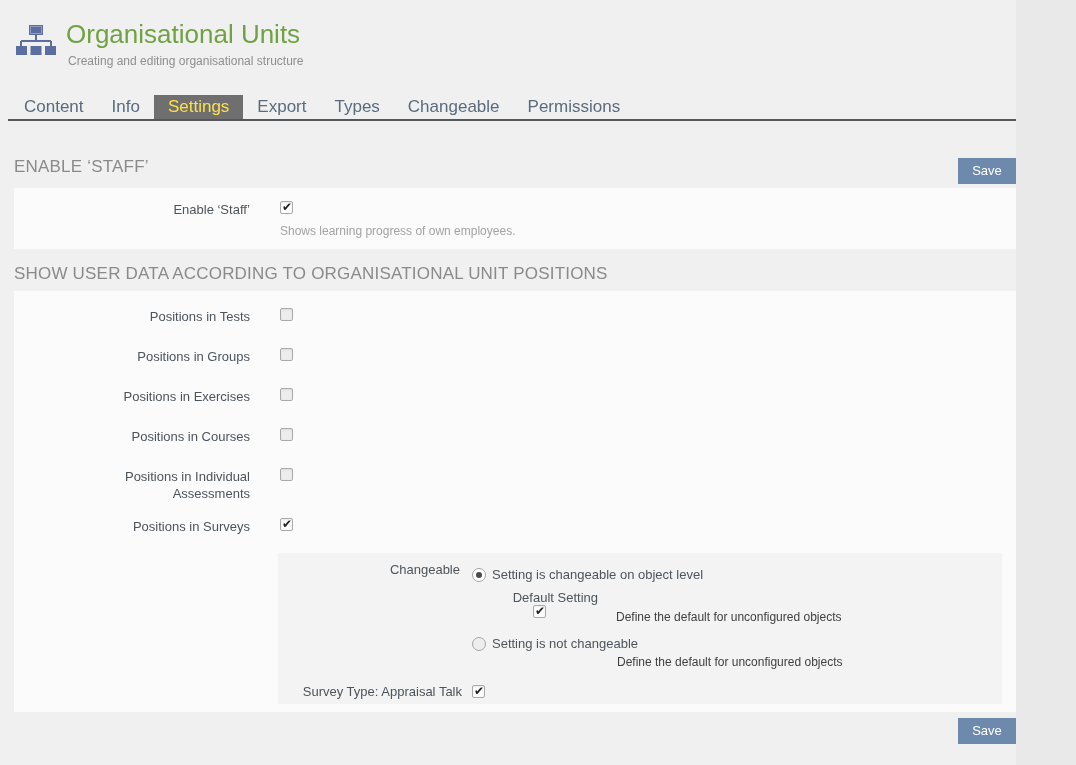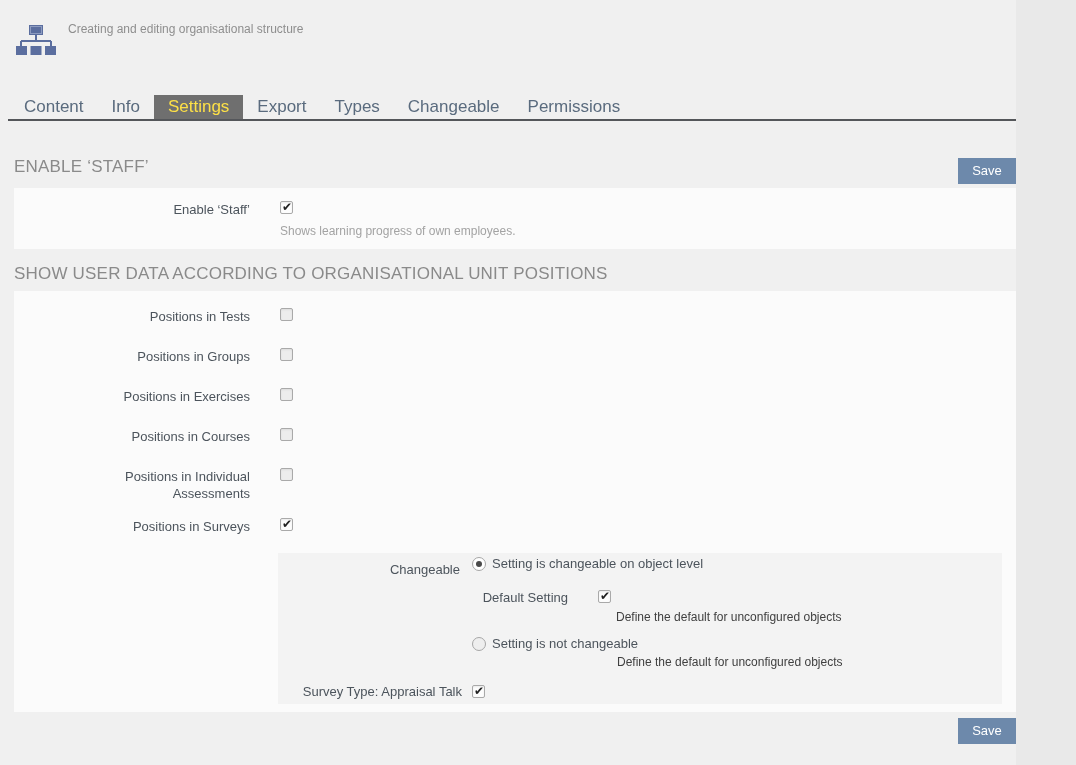--- a/index.html
+++ b/index.html
@@ -80,20 +80,21 @@
       <rect x="14.5" y="2.5" width="11" height="7" fill="none" stroke="#8e9cc0" stroke-width="1"></rect>
       <line x1="20" y1="11" x2="20" y2="17" stroke="#5b6e9f" stroke-width="2"></line>
       <line x1="5" y1="17" x2="35" y2="17" stroke="#5b6e9f" stroke-width="2"></line>
       <line x1="5" y1="17" x2="5" y2="22" stroke="#5b6e9f" stroke-width="2"></line>
       <line x1="35" y1="17" x2="35" y2="22" stroke="#5b6e9f" stroke-width="2"></line>
       <rect x="0" y="22" width="11" height="9" fill="#5b6e9f"></rect>
       <rect x="14.5" y="22" width="11" height="9" fill="#5b6e9f"></rect>
       <rect x="29" y="22" width="11" height="9" fill="#5b6e9f"></rect>
     </svg>
     <div class="hdr-text">
+      <div class="page-title">Organisational Units</div>
       <div class="page-subtitle">Creating and editing organisational structure</div>
     </div>
   </div>
 
   <div class="tabs">
     <div class="tab">Content</div>
     <div class="tab">Info</div>
     <div class="tab active">Settings</div>
     <div class="tab">Export</div>
     <div class="tab">Types</div>
@@ -139,26 +140,26 @@
       <div class="input-col"><span class="cb"></span></div>
     </div>
     <div class="row">
       <div class="label-col">Positions in Surveys</div>
       <div class="input-col"><span class="cb checked"></span></div>
     </div>
 
     <div class="subpanel">
       <div class="sub-abs" style="left:0; top:9px; width:182px; text-align:right;">Changeable</div>
 
-      <div class="opt sub-abs" style="left:194px; top:3px;text-align:right;">
+      <div class="opt sub-abs" style="left:194px; top:14px;text-align:right;">
         <span class="radio selected"></span>
         <span>Setting is changeable on object level</span>
       </div>
 
-      <div class="sub-abs" style="left:195px; top:37px; display:flex;">
+      <div class="sub-abs" style="left:225px; top:37px; display:flex;flex-direction:column;">
         <span style="display:inline-block; width:95px; text-align:right;">Default Setting</span>
         <span class="cb checked" style="margin-left:30px;"></span>
       </div>
       <div class="sub-byline" style="left:338px; top:57px;">Define the default for unconfigured objects</div>
 
       <div class="opt sub-abs" style="left:194px; top:83px;">
         <span class="radio"></span>
         <span>Setting is not changeable</span>
       </div>
       <div class="sub-byline" style="left:339px; top:102px;">Define the default for unconfigured objects</div>

